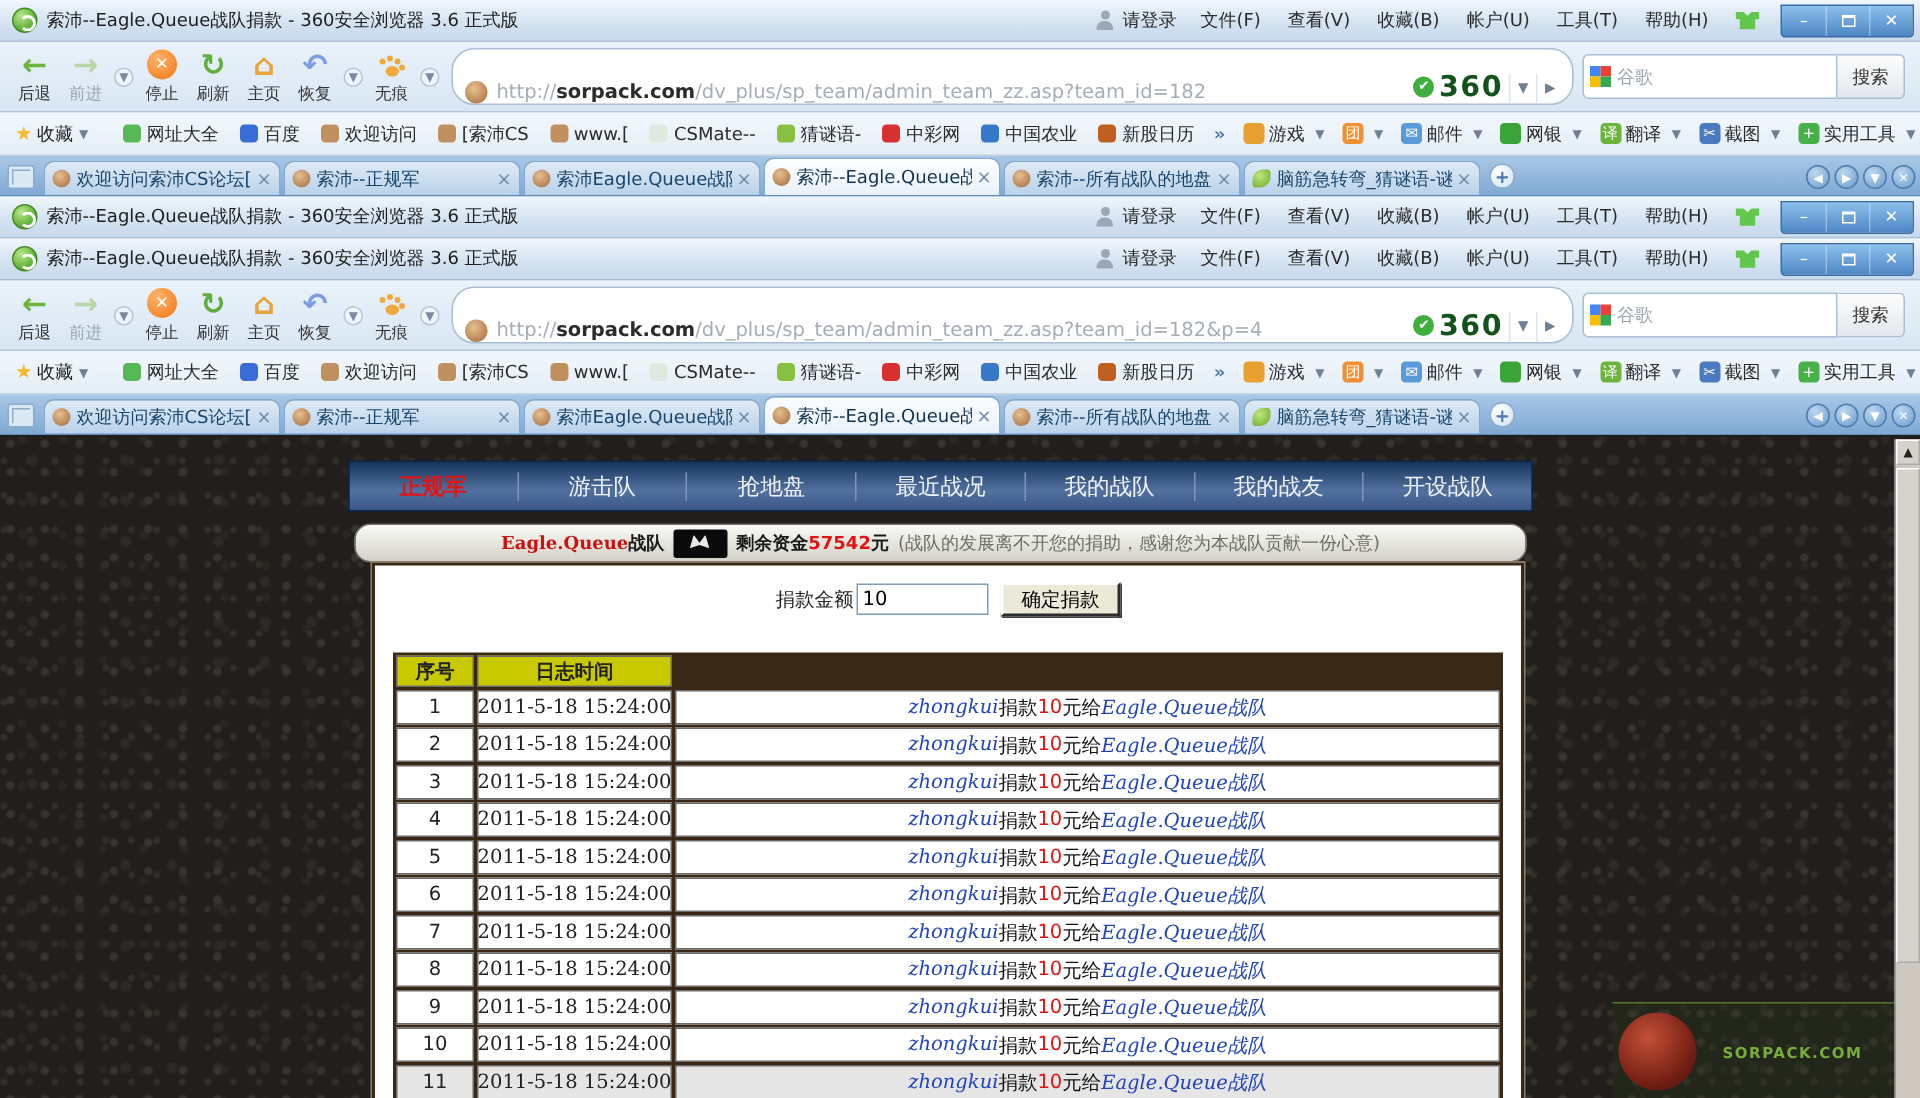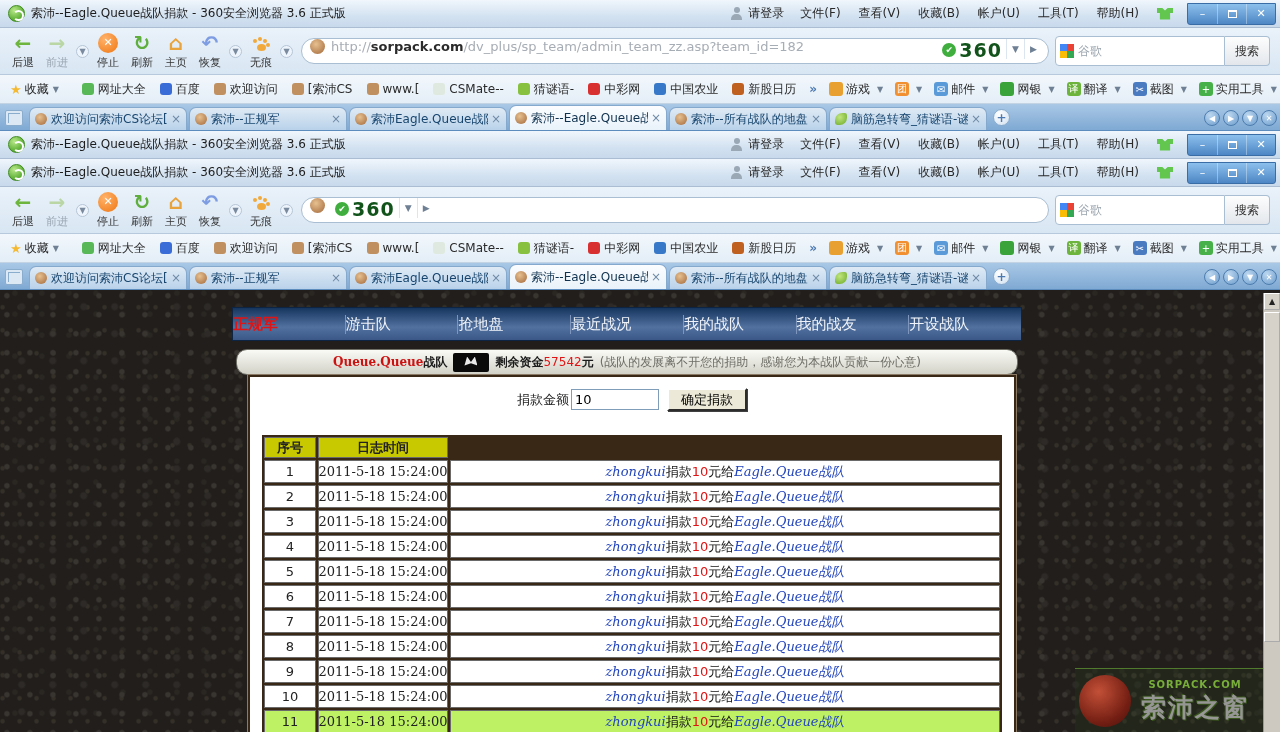--- a/index.html
+++ b/index.html
@@ -39,21 +39,21 @@
   .ic-back { color:#6db53c; font-weight:bold; }
   .ic-fwd { color:#b9d6a4; font-weight:bold; }
   .ic-stop { width:20px; height:20px; border-radius:50%; background:radial-gradient(circle at 35% 30%,#ffb36b,#ef7612); color:#fff; font-size:11px; display:flex; align-items:center; justify-content:center; }
   .ic-refresh { color:#5fae3e; font-weight:bold; font-size:19px; }
   .ic-home { color:#e8a33d; font-size:21px; font-weight:bold; }
   .ic-restore2 { color:#7d9ce2; font-weight:bold; font-size:19px; }
   .paw { width:16px; height:14px; position:relative; margin-top:4px; }
   .paw::before { content:""; position:absolute; left:4px; top:6px; width:9px; height:7px; background:#f2a93c; border-radius:50%; }
   .paw::after { content:""; position:absolute; left:0; top:1px; width:4px; height:4px; border-radius:50%; background:#f2a93c;
     box-shadow:5px -2px 0 #f2a93c,10px 0 0 #f2a93c,13px 4px 0 #f2a93c; }
-  .addrwrap { flex:1; display:flex; align-items:flex-start; margin:0 6px; height:26px;
+  .addrwrap { flex:1; display:flex; align-items:flex-end; margin:0 6px; height:38px;
     background:#fff; border:1px solid #a9bed2; border-radius:15px; padding:0 6px 0 8px; }
   .addr-fav { width:15px; height:15px; border-radius:50%; background:radial-gradient(circle at 40% 35%,#e7c090,#a2683a); margin-right:6px; flex:0 0 15px; }
   .url { flex:1; font-size:13px; color:#a7adb5; white-space:nowrap; overflow:hidden; }
   .url .host { color:#2b2b2b; font-weight:bold; }
   .badge360 { display:flex; align-items:center; gap:3px; margin:0 4px; }
   .badge360 .chk { width:14px; height:14px; border-radius:50%; background:#3fae3f; color:#fff; font-size:9px; display:flex; align-items:center; justify-content:center; }
   .badge360 .b360 { color:#11531a; font-weight:bold; font-size:19px; letter-spacing:1px; }
   .addrbtn { width:18px; height:20px; display:flex; align-items:center; justify-content:center; color:#6f8094; font-size:9px;
     border-left:1px solid #dce6f0; }
   .searchwrap { display:flex; align-items:center; height:30px; margin-right:4px; }
@@ -103,51 +103,51 @@
     background-color:#211e1c;
     background-image:
       radial-gradient(circle at 30% 30%, #383430 2px, transparent 3.5px),
       radial-gradient(circle at 70% 62%, #2d2a27 2.5px, transparent 4.5px),
       radial-gradient(circle at 15% 75%, #343028 1.5px, transparent 3px),
       radial-gradient(circle at 55% 15%, #2a2723 2px, transparent 3.5px);
     background-size:23px 19px, 31px 27px, 17px 23px, 27px 21px; }
 
   .team-nav { position:absolute; left:232px; top:17px; width:790px; height:34px; display:flex; align-items:center;
     background:linear-gradient(#16355e,#52719f 60%,#3a5788); border:1px solid #0d2442; }
-  .nav-item { flex:1; color:#f0f4fa; font-size:15px; border-right:1px solid #7e96bd; cursor:pointer; }
+  .nav-item { flex:1; text-align:center; color:#f0f4fa; font-size:15px; border-right:1px solid #7e96bd; cursor:pointer; }
   .nav-item:last-child { border-right:none; }
   .nav-item.current { color:#e01414; font-weight:bold; }
 
   .headerstrip { position:absolute; left:236px; top:59px; width:782px; height:26px; border-radius:11px; border:1px solid #6f6f66;
     background:linear-gradient(#fafaf6,#d2d2c8); display:flex; align-items:center; justify-content:center; gap:6px; font-size:12px; color:#1a1a1a; }
   .hs-team-en { color:#cc1111; font-weight:bold; font-family:"DejaVu Serif","Liberation Serif",serif; }
   .hs-team-cn { font-weight:bold; }
   .team-logo { width:36px; height:19px; background:#0a0a0a; border-radius:2px; position:relative; }
   .team-logo::after { content:""; position:absolute; left:11px; top:4px; width:13px; height:9px; background:#e8e8e8;
     clip-path:polygon(0 100%,20% 0,50% 60%,80% 0,100% 100%,50% 75%); }
   .hs-funds-label { font-weight:bold; }
-  .hs-funds-value { color:#e01414; font-weight:normal; }
+  .hs-funds-value { color:#e01414; font-weight:bold; }
   .hs-note { color:#6d6d66; }
 
   .panel { position:absolute; left:248px; top:85px; width:768px; height:360px; background:#fff;
     border:2px solid #3a2817; box-shadow:0 0 0 1px #8a7a66; }
   .form-row { display:flex; align-items:center; justify-content:center; margin-top:11px; gap:2px; font-size:13px; }
   .amount-input { width:88px; height:21px; border:1px solid #7f9db9; font-size:13px; padding:1px 3px; font-family:"DejaVu Sans",sans-serif; }
   .submit-btn { height:23px; padding:0 12px; margin-left:6px; background:#ece9d8; border:2px outset #fff; border-right-color:#808080; border-bottom-color:#808080;
     font-size:13px; font-family:"DejaVu Sans",sans-serif; box-shadow:1px 1px 0 #404040; }
 
   .dtable { margin:24px 12px 0; background:#3a2817; padding:2px 2px 0; }
   .trow { display:flex; margin-bottom:2px; }
   .tcell { background:#fff; border:1px solid #6a6a6a; height:23px; display:flex; align-items:center; justify-content:center;
     font-size:13px; overflow:hidden; white-space:nowrap; }
   .c-no { width:52px; margin-right:2px; flex:0 0 52px; }
   .c-time { width:130px; margin-right:2px; flex:0 0 130px; font-family:"DejaVu Serif","Liberation Serif",serif; }
   .c-rec { flex:1; }
   .trow.thead .tcell { background:#c9c900; font-weight:bold; height:21px; font-family:"DejaVu Sans",sans-serif; }
-  .trow.hl .tcell { background:#bef264; }
+  .trow.hl .tcell { background:#e5e5e5; }
   .rec-user, .rec-team { color:#2244bb; font-family:"DejaVu Serif","Liberation Serif",serif;font-style:italic; }
   .rec-amt { color:#e01414; }
   .rec-mid, .rec-act { color:#111; }
 
   .sb { position:absolute; right:0; top:3px; bottom:0; width:17px; background:#cdc9c1; border-left:1px solid #999;}
   .sb-btn { position:absolute; top:0; left:0; right:0; height:17px; background:#d6d2ca; border:1px outset #fff; font-size:8px; color:#222;
     display:flex; align-items:center; justify-content:center; }
   .sb-thumb { position:absolute; top:19px; left:0; right:0; height:330px; background:#d6d2ca; border:1px outset #fff; }
 
   .watermark { position:absolute; right:17px; bottom:0; width:188px; height:64px; display:flex; align-items:center;
@@ -454,20 +454,21 @@
     <span class="dd">▼</span>
     <div class="navbtn">
       <span class="ic">
           <span class="paw"></span>
         </span>
       <span class="lbl">无痕</span>
     </div>
     <span class="dd">▼</span>
     <div class="addrwrap">
       <span class="addr-fav"></span>
+      <span class="url"><span>http://</span><span class="host">sorpack.com</span><span>/dv_plus/sp_team/admin_team_zz.asp?team_id=182&amp;p=4</span></span>
       <span class="badge360">
         <span class="chk">✔</span>
         <span class="b360">360</span>
       </span>
       <span class="addrbtn">▼</span>
       <span class="addrbtn">▶</span>
     </div>
     <div class="searchwrap">
       <div class="searchbox">
         <span class="gicon">
@@ -618,21 +619,21 @@
         <span class="nav-item current">正规军</span>
         <span class="nav-item">游击队</span>
         <span class="nav-item">抢地盘</span>
         <span class="nav-item">最近战况</span>
         <span class="nav-item">我的战队</span>
         <span class="nav-item">我的战友</span>
         <span class="nav-item">开设战队</span>
       </nav>
 
     <div class="headerstrip">
-      <span><span class="hs-team-en">Queue.Queue</span><span class="hs-team-cn">战队</span></span>
+      <span><span class="hs-team-en">Eagle.Queue</span><span class="hs-team-cn">战队</span></span>
       <span class="team-logo"></span>
       <span><span class="hs-funds-label">剩余资金</span><span class="hs-funds-value">57542</span><span class="hs-funds-label">元</span></span>
       <span class="hs-note">(战队的发展离不开您的捐助，感谢您为本战队贡献一份心意)</span>
     </div>
 
     <div class="panel">
       <div class="form-row">
         <span>捐款金额</span>
         <input class="amount-input" value="10" style="">
         <button class="submit-btn">确定捐款</button>
@@ -771,18 +772,17 @@
 
     <div class="sb">
       <span class="sb-btn">▲</span>
       <span class="sb-thumb"></span>
     </div>
 
     <div class="watermark">
       <span class="wm-logo"></span>
       <span class="wm-text">
         <span class="wm-site">SORPACK.COM</span>
-        <div class="wm-cn">索沛之窗</div>
       </span>
     </div>
 
   </main>
 </div>
 
 </body></html>

